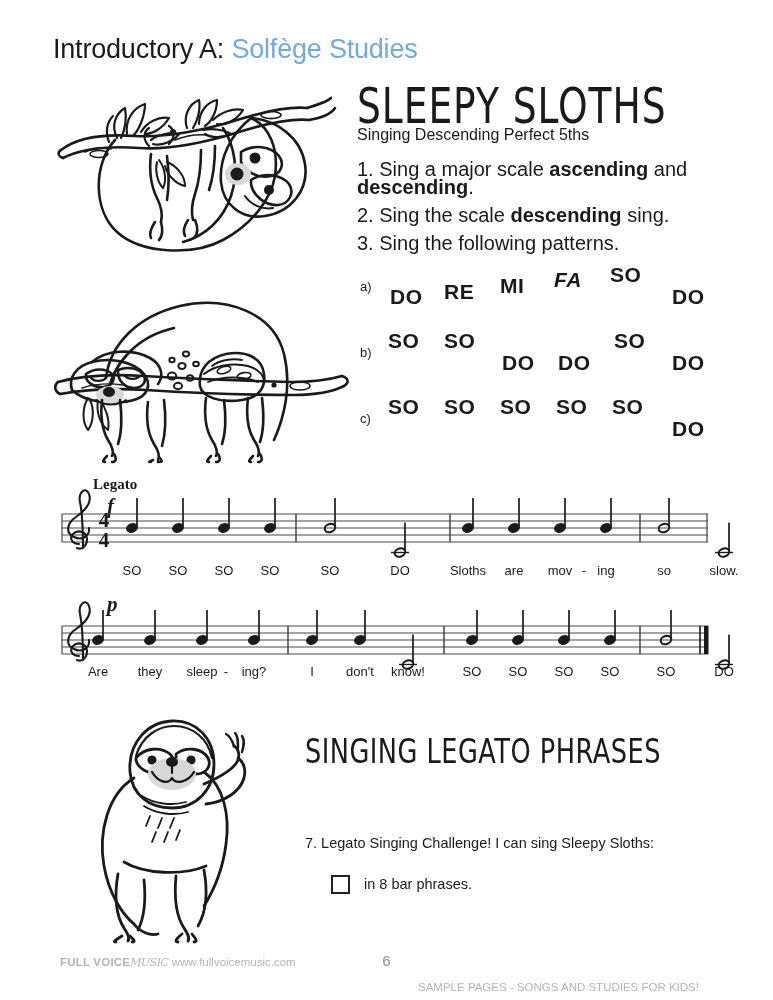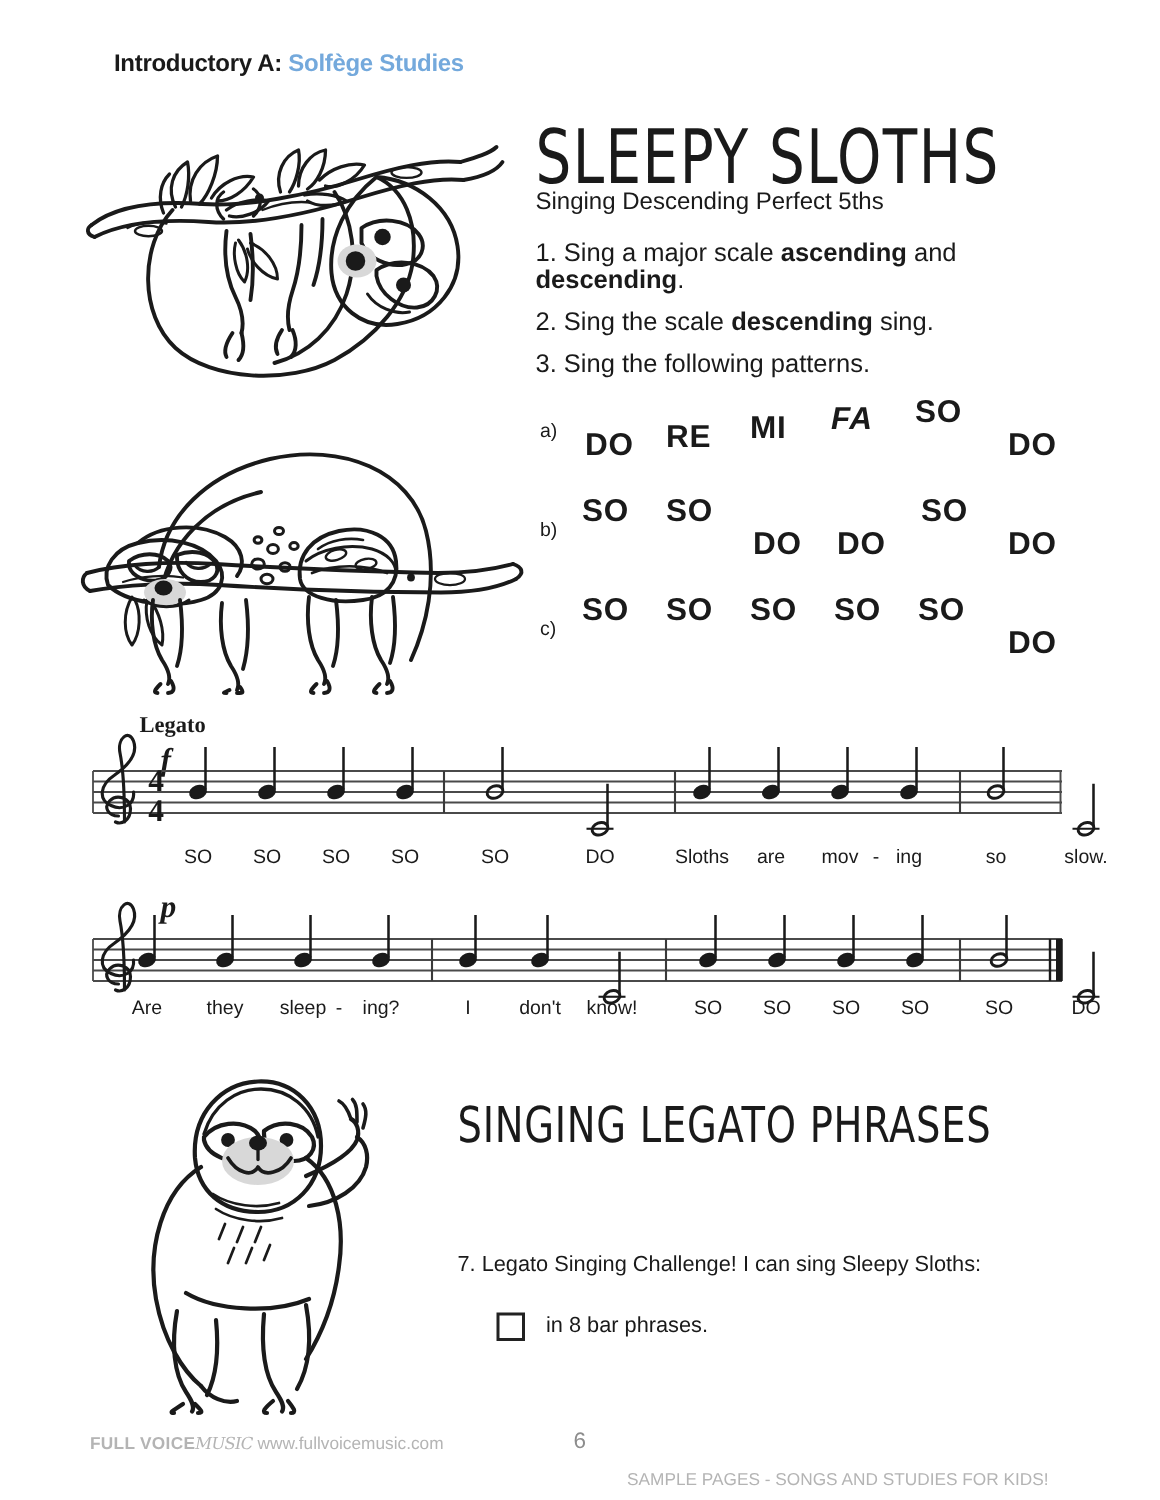--- a/index.html
+++ b/index.html
@@ -9,22 +9,22 @@
     background:#ffffff;
     font-family:"Liberation Sans", sans-serif;
     color:#1a1a1a;
     position:relative;
     overflow:hidden;
   }
   .page{position:relative;width:773px;height:1000px;}
 
   
   .page-header{
-    position:absolute;left:76px;top:34px;
-    font-size:16px;font-weight:bold;letter-spacing:-0.2px;
+    position:absolute;left:53px;top:34px;
+    font-size:27px;font-weight:normal;letter-spacing:-0.2px;
     white-space:nowrap;
   }
   .page-header .part-a{color:#1a1a1a;}
   .page-header .part-b{color:#74a9dc;}
 
   
   .illo{position:absolute;}
   #illo-hanging{left:55px;top:72px;width:295px;height:185px;}
   #illo-sleeping{left:52px;top:282px;width:300px;height:180px;}
   #illo-standing{left:78px;top:712px;width:205px;height:230px;}
@@ -40,21 +40,21 @@
     transform-origin:left top;
     white-space:nowrap;
   }
   .song-subtitle{
     position:absolute;left:357px;top:126px;
     font-size:16px;
   }
   .instructions{
     position:absolute;left:357px;top:160px;width:380px;
   }
-  .instructions p{margin:0 0 10px 0;font-size:17px;line-height:18px;}
+  .instructions p{margin:0 0 10px 0;font-size:20px;line-height:18px;}
   .instructions b{font-weight:bold;}
 
   
   .pattern-block{position:absolute;left:360px;top:255px;width:400px;height:200px;}
   .pattern-row{position:relative;height:66px;}
   .row-label{
     position:absolute;left:0;font-size:13px;
   }
   .syl{
     position:absolute;

